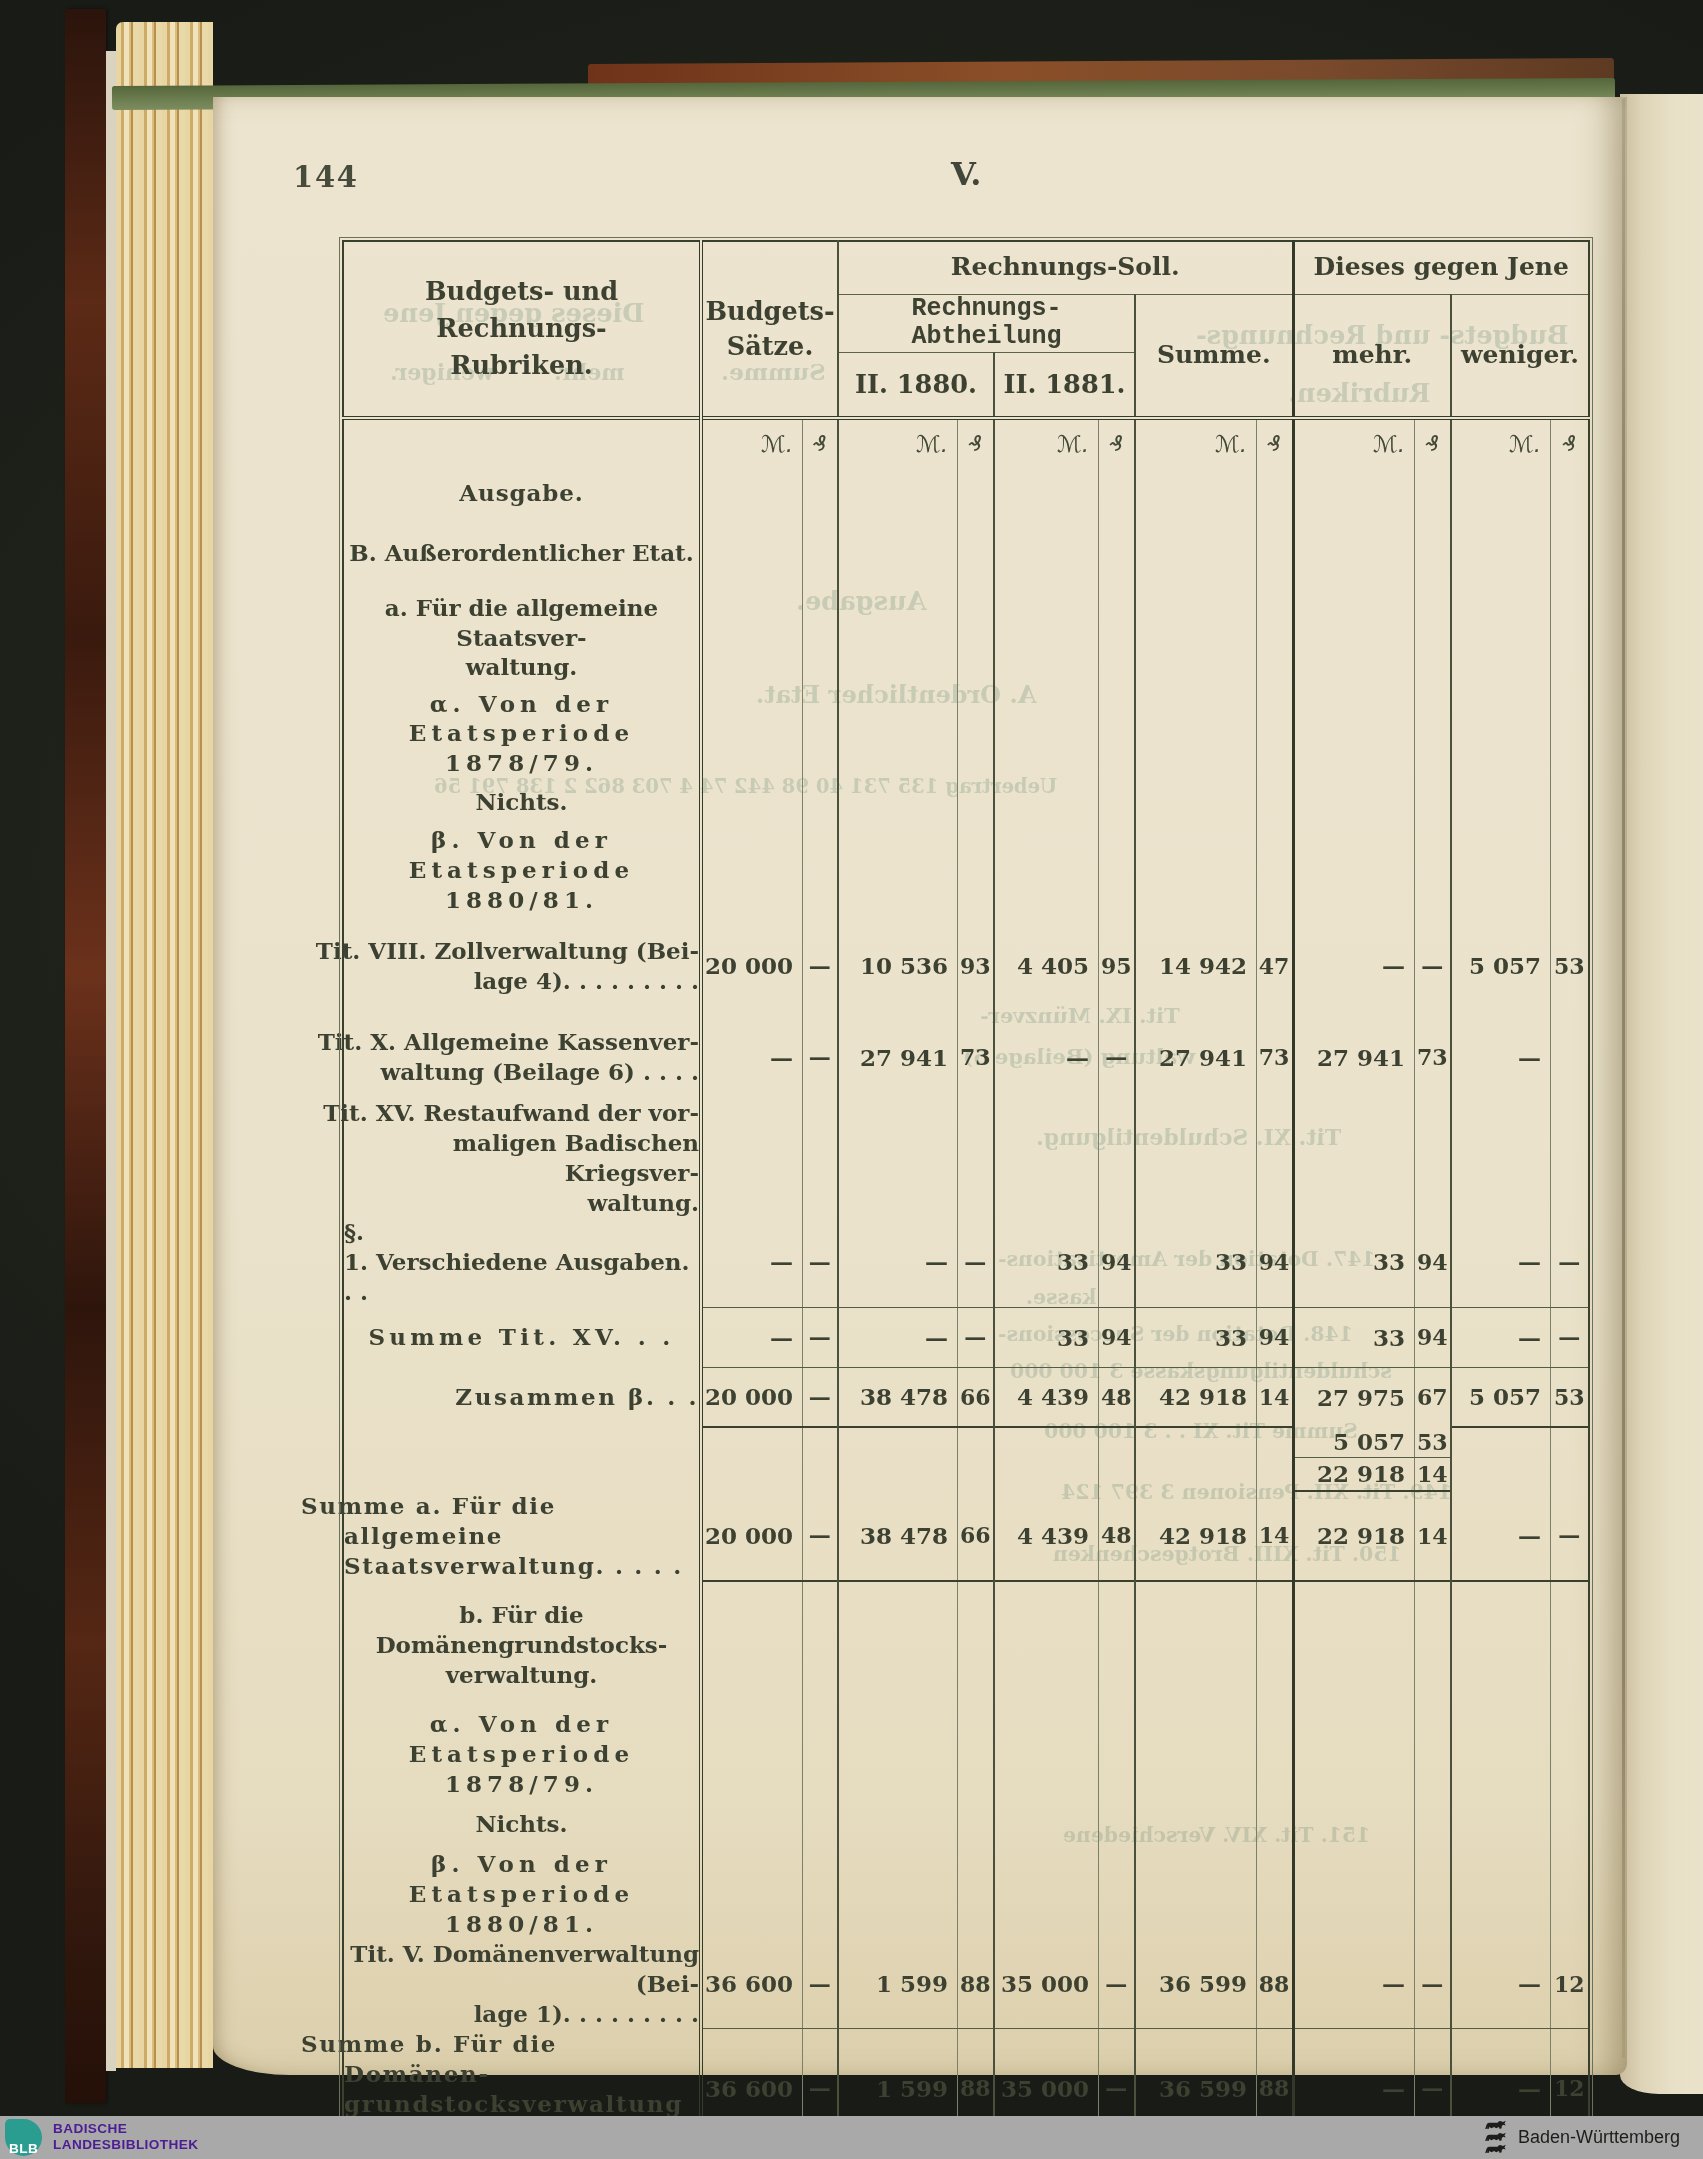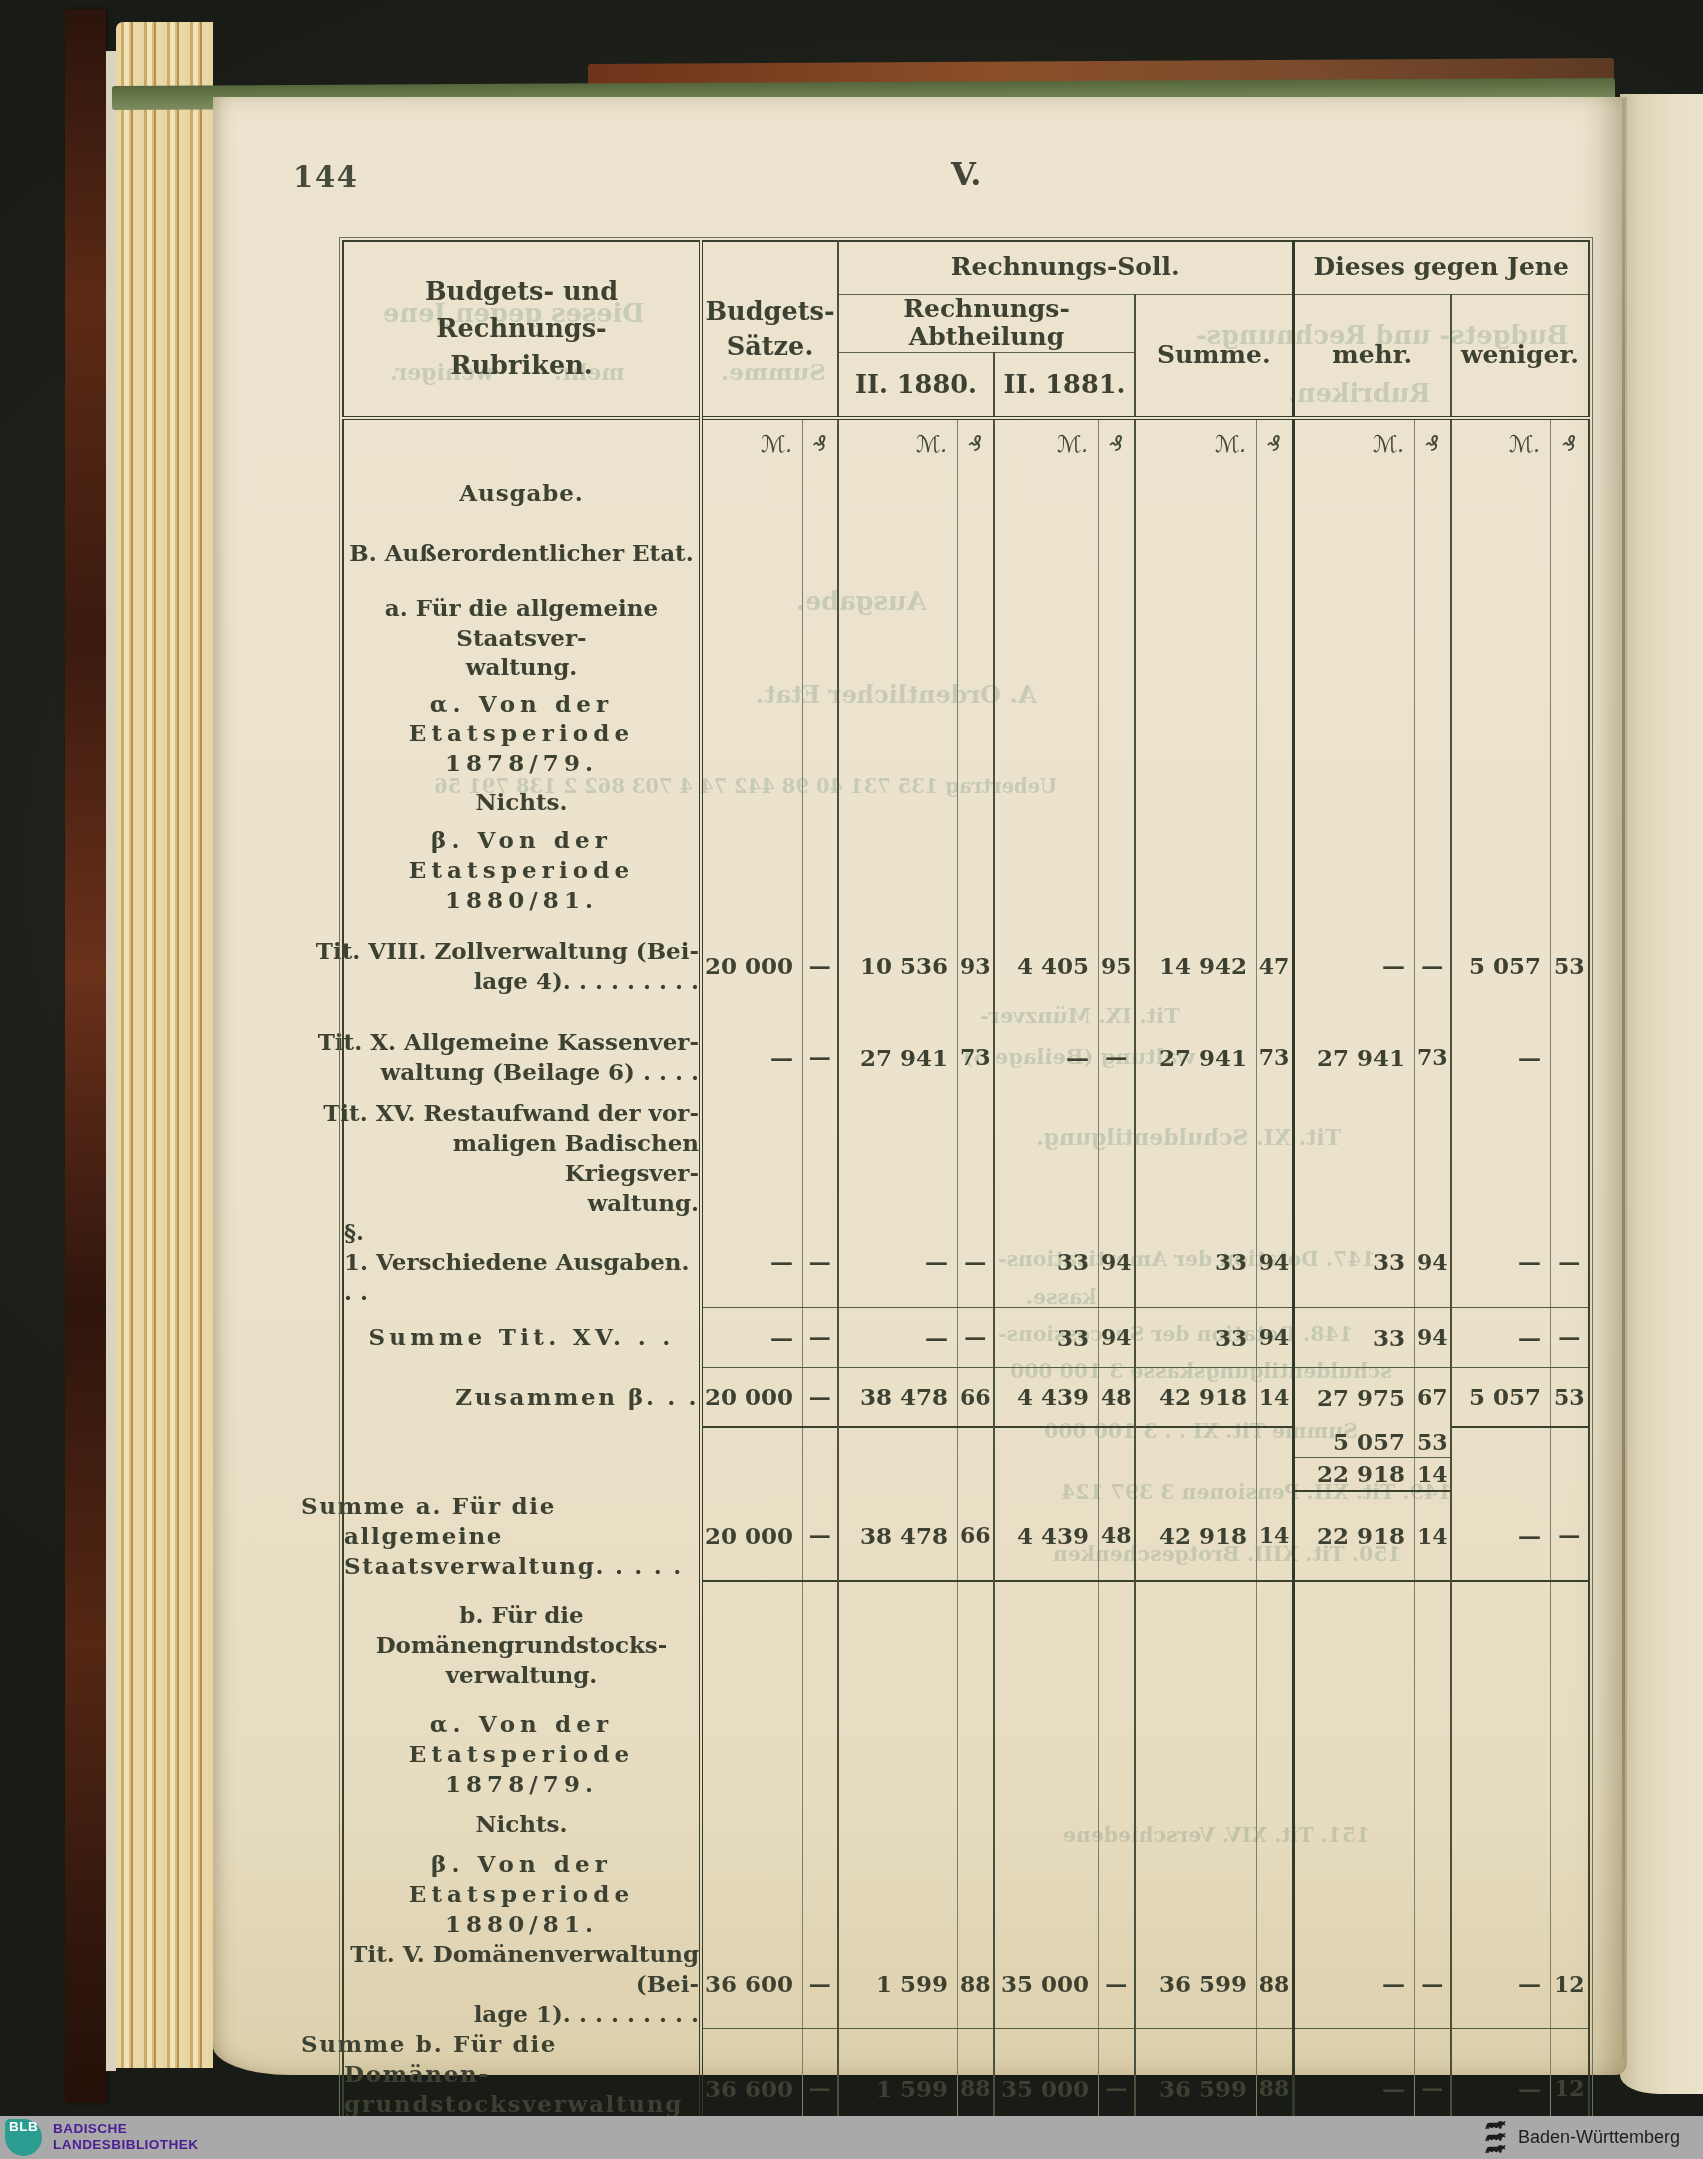--- a/index.html
+++ b/index.html
@@ -43,21 +43,21 @@
   .sheet-table th,.sheet-table td{padding:0;vertical-align:middle;font-weight:700;}
   .sep-thin{border-left:0.9px solid #7b8168;}
   .sep-med{border-left:2.6px double #4a503b;}
   .sep-heavy{border-left:4.3px double #353b29;}
   .sep-xheavy{border-left:3.4px solid #333928;}
   thead th{text-align:center;font-size:25px;line-height:1.15;}
   tr.h1{height:53px;} tr.h2{height:51px;} tr.h3{height:65px;}
   .th-rubriken{font-size:25.6px;line-height:1.45;}
   .th-budgets{font-size:25.6px;line-height:1.35;margin-left:20px;}
   .th-rsoll,.th-dgj{border-bottom:0.9px solid #5c6349;margin-left:48px;}
-  .th-abth{border-bottom:0.9px solid #5c6349;}
+  .th-abth{border-bottom:0.9px solid #5c6349;font-family:Liberation Mono, monospace;}
   .th-year{font-weight:500;font-size:25.6px;}
   .sym-row td{border-top:4.3px double #353b29;height:48px;text-align:center;
     font-family:"DejaVu Sans",sans-serif;font-style:italic;font-size:21px;font-weight:500;color:#444a38;}
   td.c-m{text-align:right;padding-right:8.5px;font-size:23px;}
   td.c-p{text-align:center;font-size:22px;}
   td.c-label{font-size:23px;line-height:1.3;}
   .rt{border-bottom:1.7px solid #555c44;}
   .rT{border-bottom:2.6px solid #3a402e;}
   .rD{border-bottom:5.1px double #353b29;}
   .lab-hang{text-align:right;padding:3.4px 6.8px 3.4px 56px;text-indent:-43px;white-space:pre-line;}
@@ -66,21 +66,21 @@
   .lab-center-sp{text-align:center;letter-spacing:4.3px;}
   .lab-right-sp{text-align:right;padding-right:13.6px;letter-spacing:2.6px;}
   .lab-sec{text-align:center;white-space:pre-line;}
   .lab-sec-big{text-align:center;font-size:26.4px;letter-spacing:0.9px;}
   .lab-sec-sp{text-align:center;white-space:pre-line;letter-spacing:5.1px;}
   .lab-sec-sm{text-align:center;}
   
   .footer-bar{position:absolute;left:0;bottom:0;width:1704px;height:43px;background:#a9a9a9;z-index:5;
     font-family:"Liberation Sans",sans-serif;}
   .blb-badge{position:absolute;left:5.1px;top:2.6px;width:37px;height:37px;background:#2a9c90;
-    border-radius:5.1px 50% 50% 50%;display:flex;align-items:flex-start;justify-content:center;
+    border-radius:5.1px 50% 50% 50%;display:flex;align-items:flex-end;justify-content:center;
     color:#fff;font-weight:bold;font-size:13.6px;letter-spacing:0.4px;}
   .blb-name{position:absolute;left:53px;top:5.1px;color:#4c1d95;font-weight:bold;font-size:13.6px;line-height:1.2;letter-spacing:0.4px;}
   .bw-group{position:absolute;right:24px;top:0;height:43px;display:flex;align-items:center;gap:10.2px;}
   .bw-lions{display:flex;flex-direction:column;gap:0.9px;}
   .bw-lions svg{display:block;}
   .bw-name{color:#1d1d1b;font-size:18px;}
 </style>
 </head>
 <body>
 

